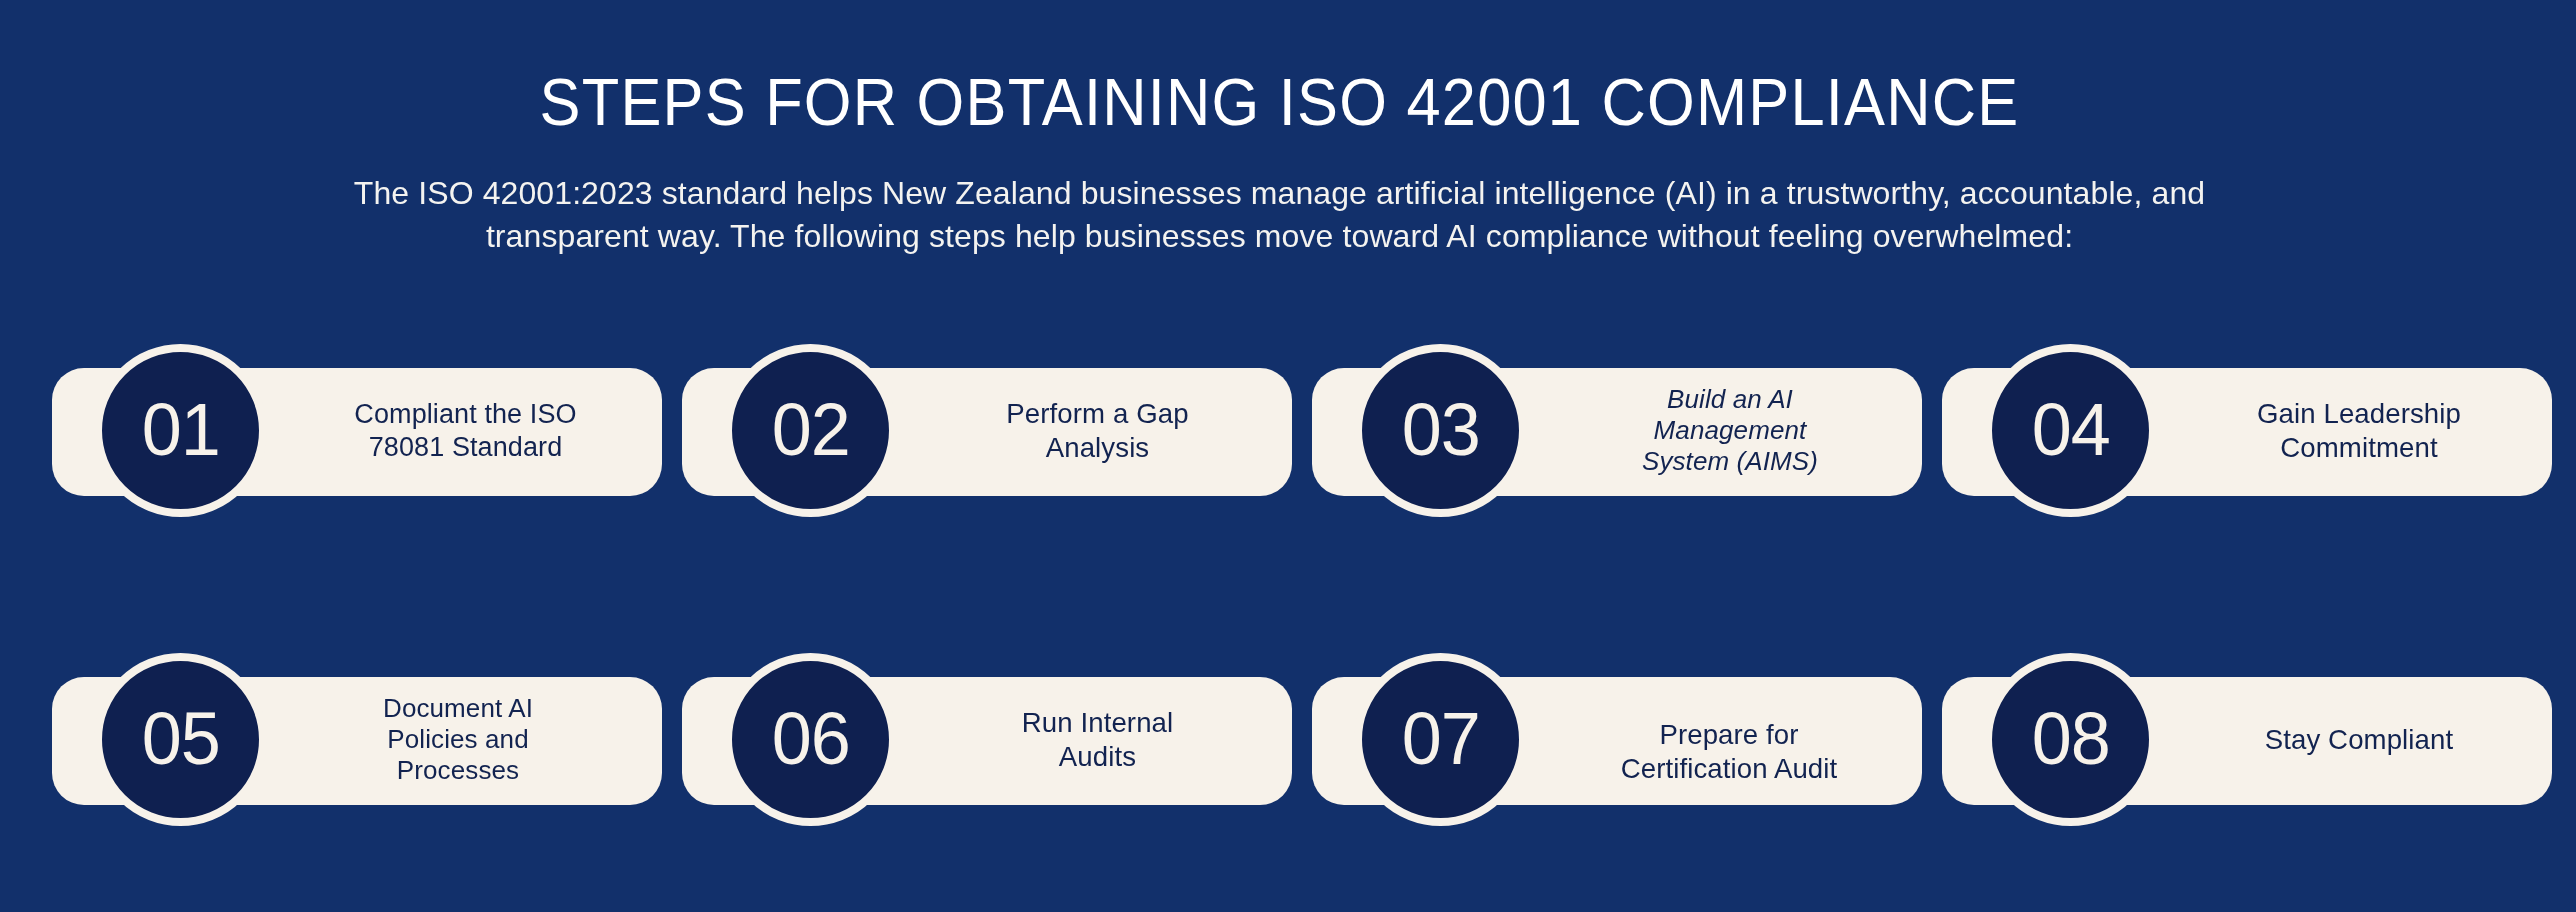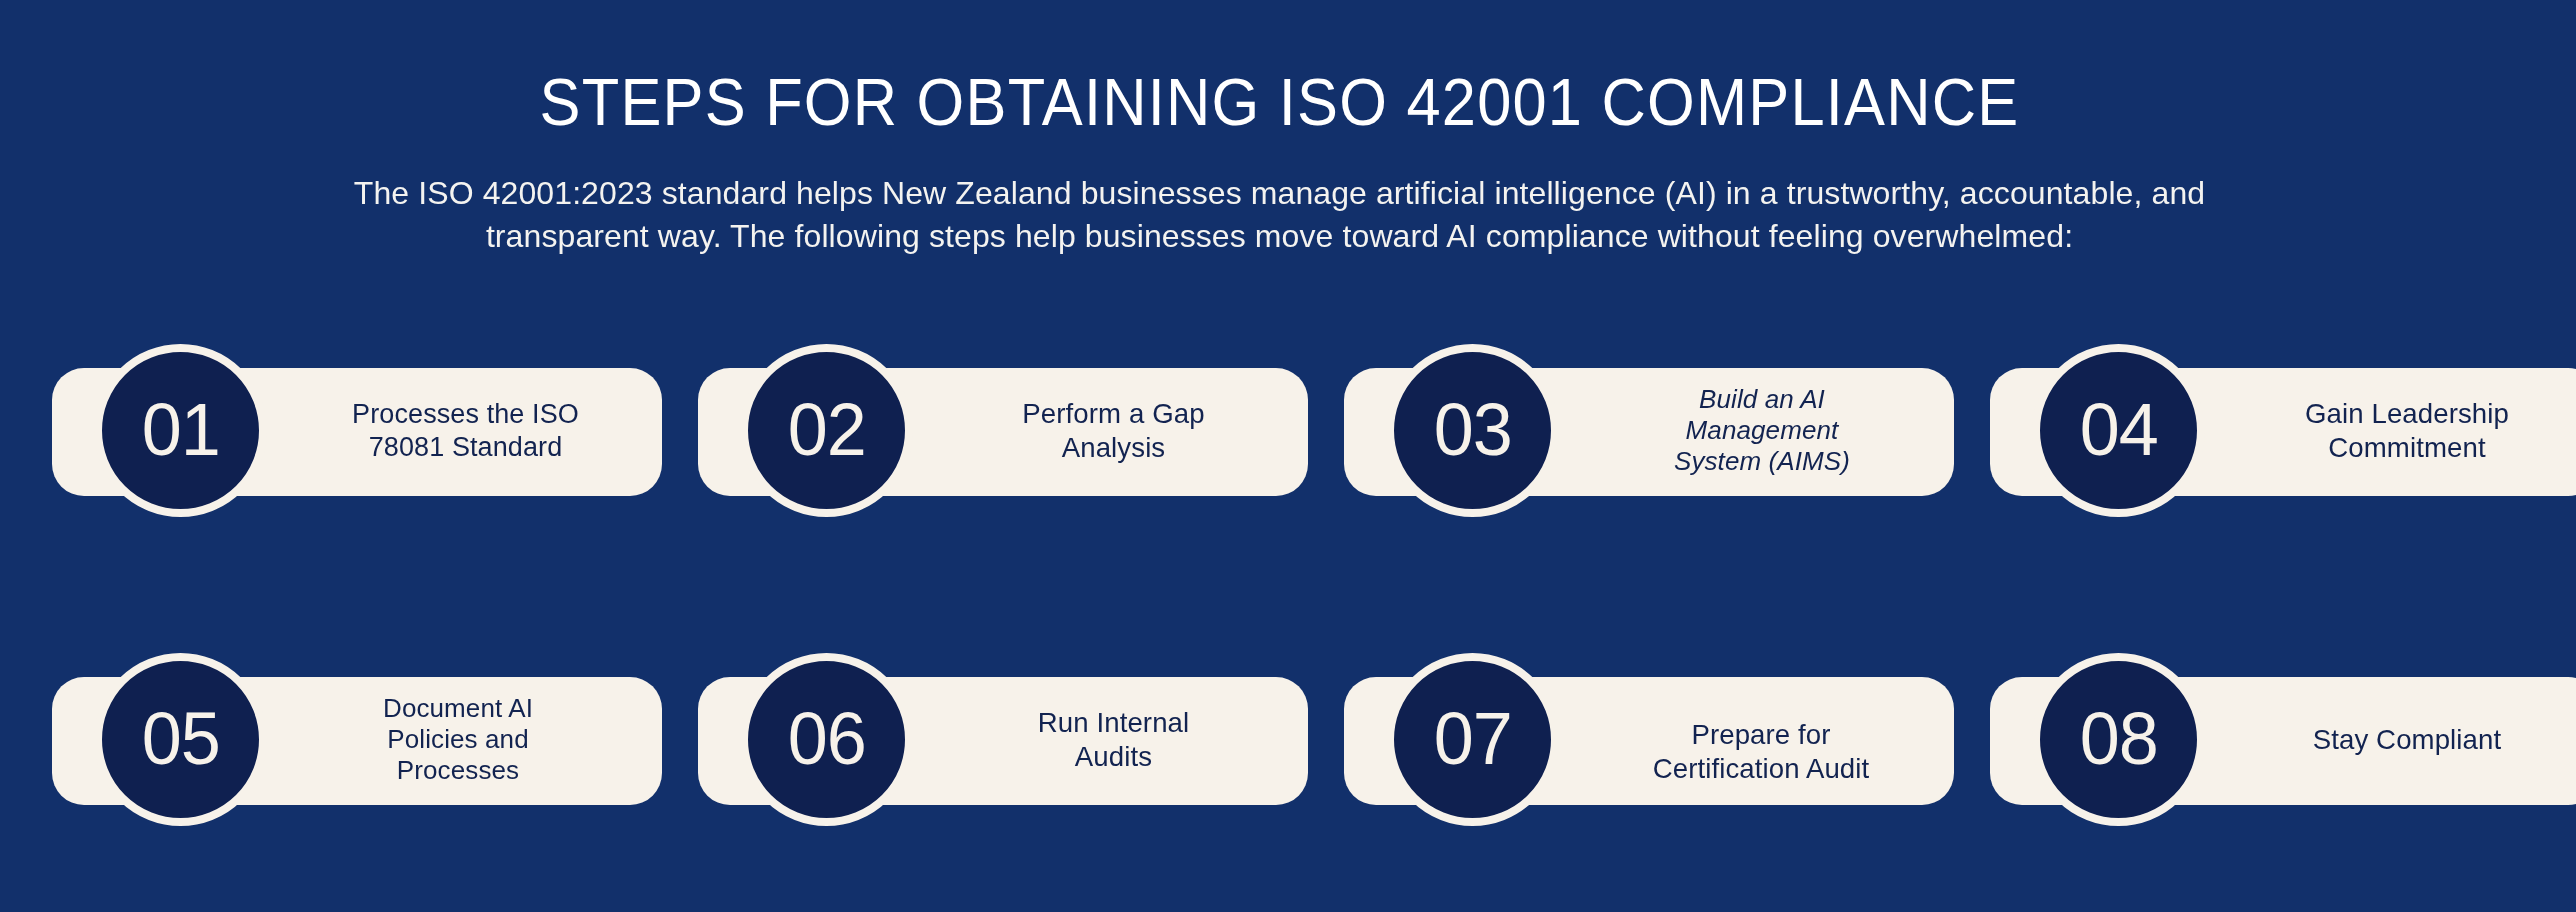--- a/index.html
+++ b/index.html
@@ -57,21 +57,21 @@
   .steps-grid {
     position:absolute;
     top:344px;
     left:52px;
     width:2474px;
   }
 
   .steps-row {
     display:flex;
     justify-content:flex-start;
-    gap:36px;
+    gap:20px;
     position:relative;
   }
 
   .steps-row + .steps-row { margin-top:136px; }
 
   .step-card {
     position:relative;
     width:610px;
     height:173px;
     flex:0 0 610px;
@@ -156,21 +156,21 @@
   <div class="steps-grid">
 
     <div class="steps-row">
 
       <div class="step-card" data-step="1">
         <div class="step-pill"></div>
         <div class="step-badge">
           <span class="step-number">01</span>
         </div>
         <div class="step-label">
-          <span class="line">Processes the ISO</span>
+          <span class="line">Compliant the ISO</span>
           <span class="line">78081 Standard</span>
         </div>
       </div>
 
       <div class="step-card" data-step="2">
         <div class="step-pill"></div>
         <div class="step-badge">
           <span class="step-number">02</span>
         </div>
         <div class="step-label">

